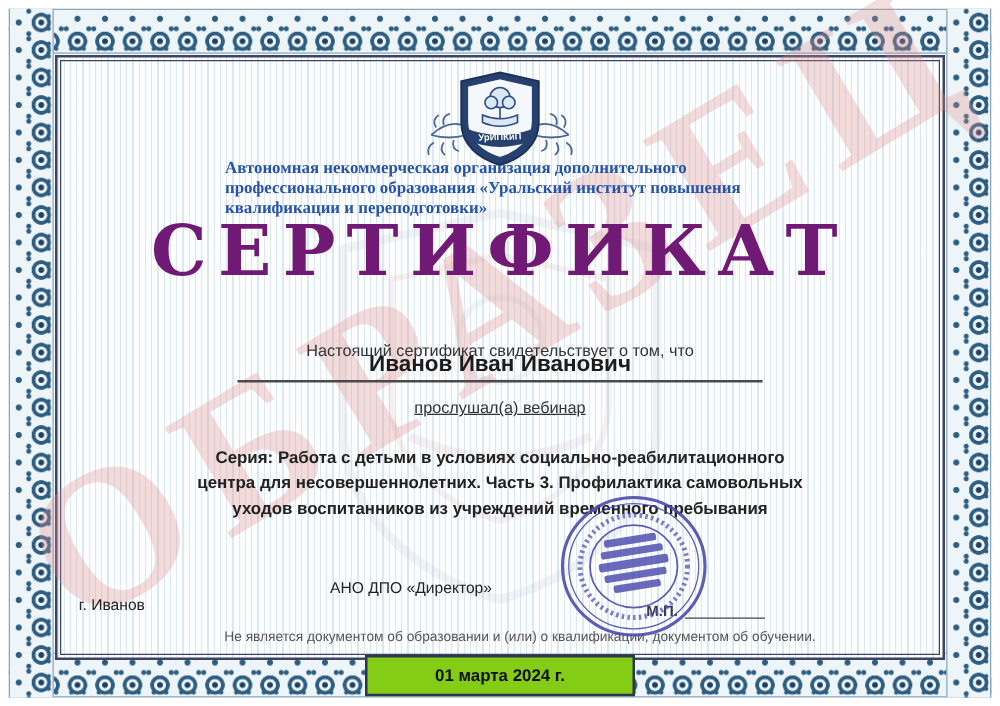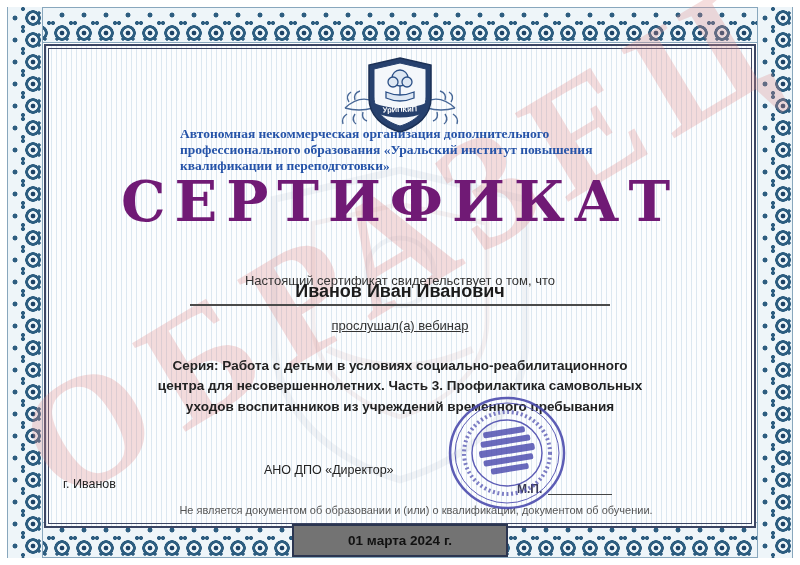--- a/index.html
+++ b/index.html
@@ -60,21 +60,21 @@
   .action{top:318px;font-size:13px;color:#333;text-decoration:underline;}
   .course{top:344px;left:148px;width:504px;text-align:center;
     font-size:13.5px;font-weight:bold;color:#222;line-height:1.5;margin-top:12px;}
   .city{top:477px;left:63px;font-size:12.5px;color:#222;}
   .signer{top:462px;left:264px;font-size:12.5px;color:#222;line-height:1.35;}
   .mp{top:482px;left:517px;font-size:12px;color:#3a3a55;z-index:3;font-weight:bold;}
   .sig-line{top:494px;left:548px;width:64px;border-top:1.5px solid #444;height:0;}
   .stamp{top:395px;left:446px;width:122px;height:118px;z-index:4;opacity:.9;}
   .disclaimer{top:504px;font-size:11px;color:#555;padding-left:16px;}
   .date-box{top:524px;left:50%;transform:translateX(-50%);width:212px;height:29px;
-    background:#737373;border:2px solid #2b3550;z-index:6;display:flex;align-items:center;justify-content:center;
+    background:#84cc16;border:2px solid #2b3550;z-index:6;display:flex;align-items:center;justify-content:center;
     font-size:13.5px;font-weight:bold;color:#111;}
 </style>
 </head>
 <body>
 
 <div class="page">
 
   <div class="strip h top"></div>
   <div class="strip h bottom"></div>
   <div class="strip v left"></div>

